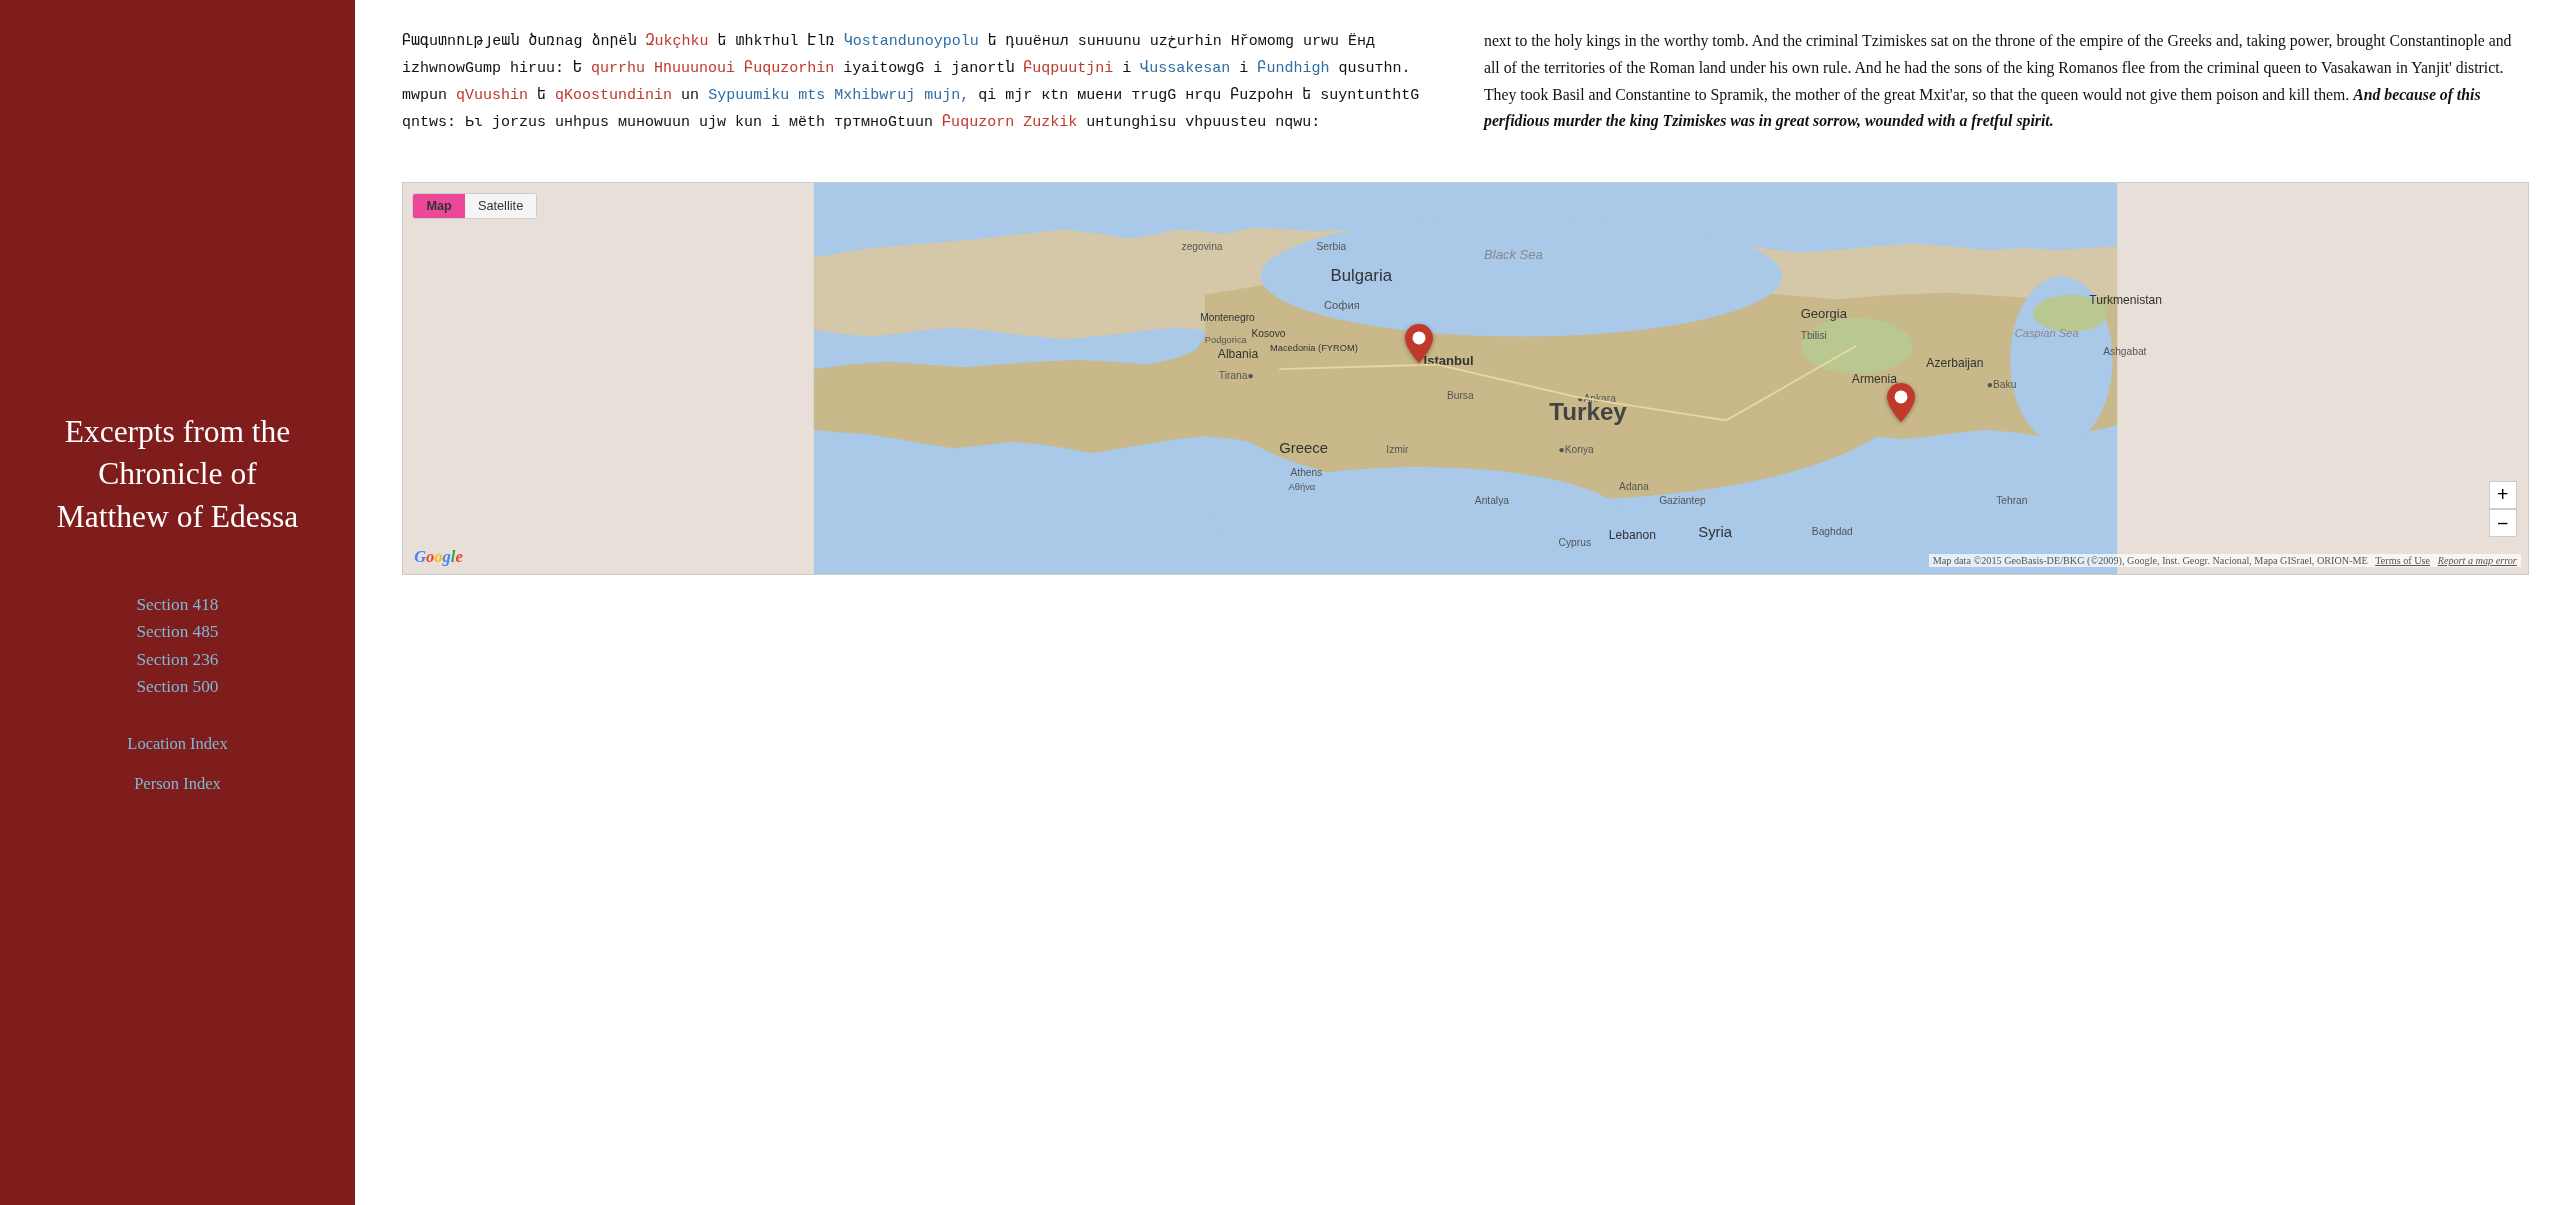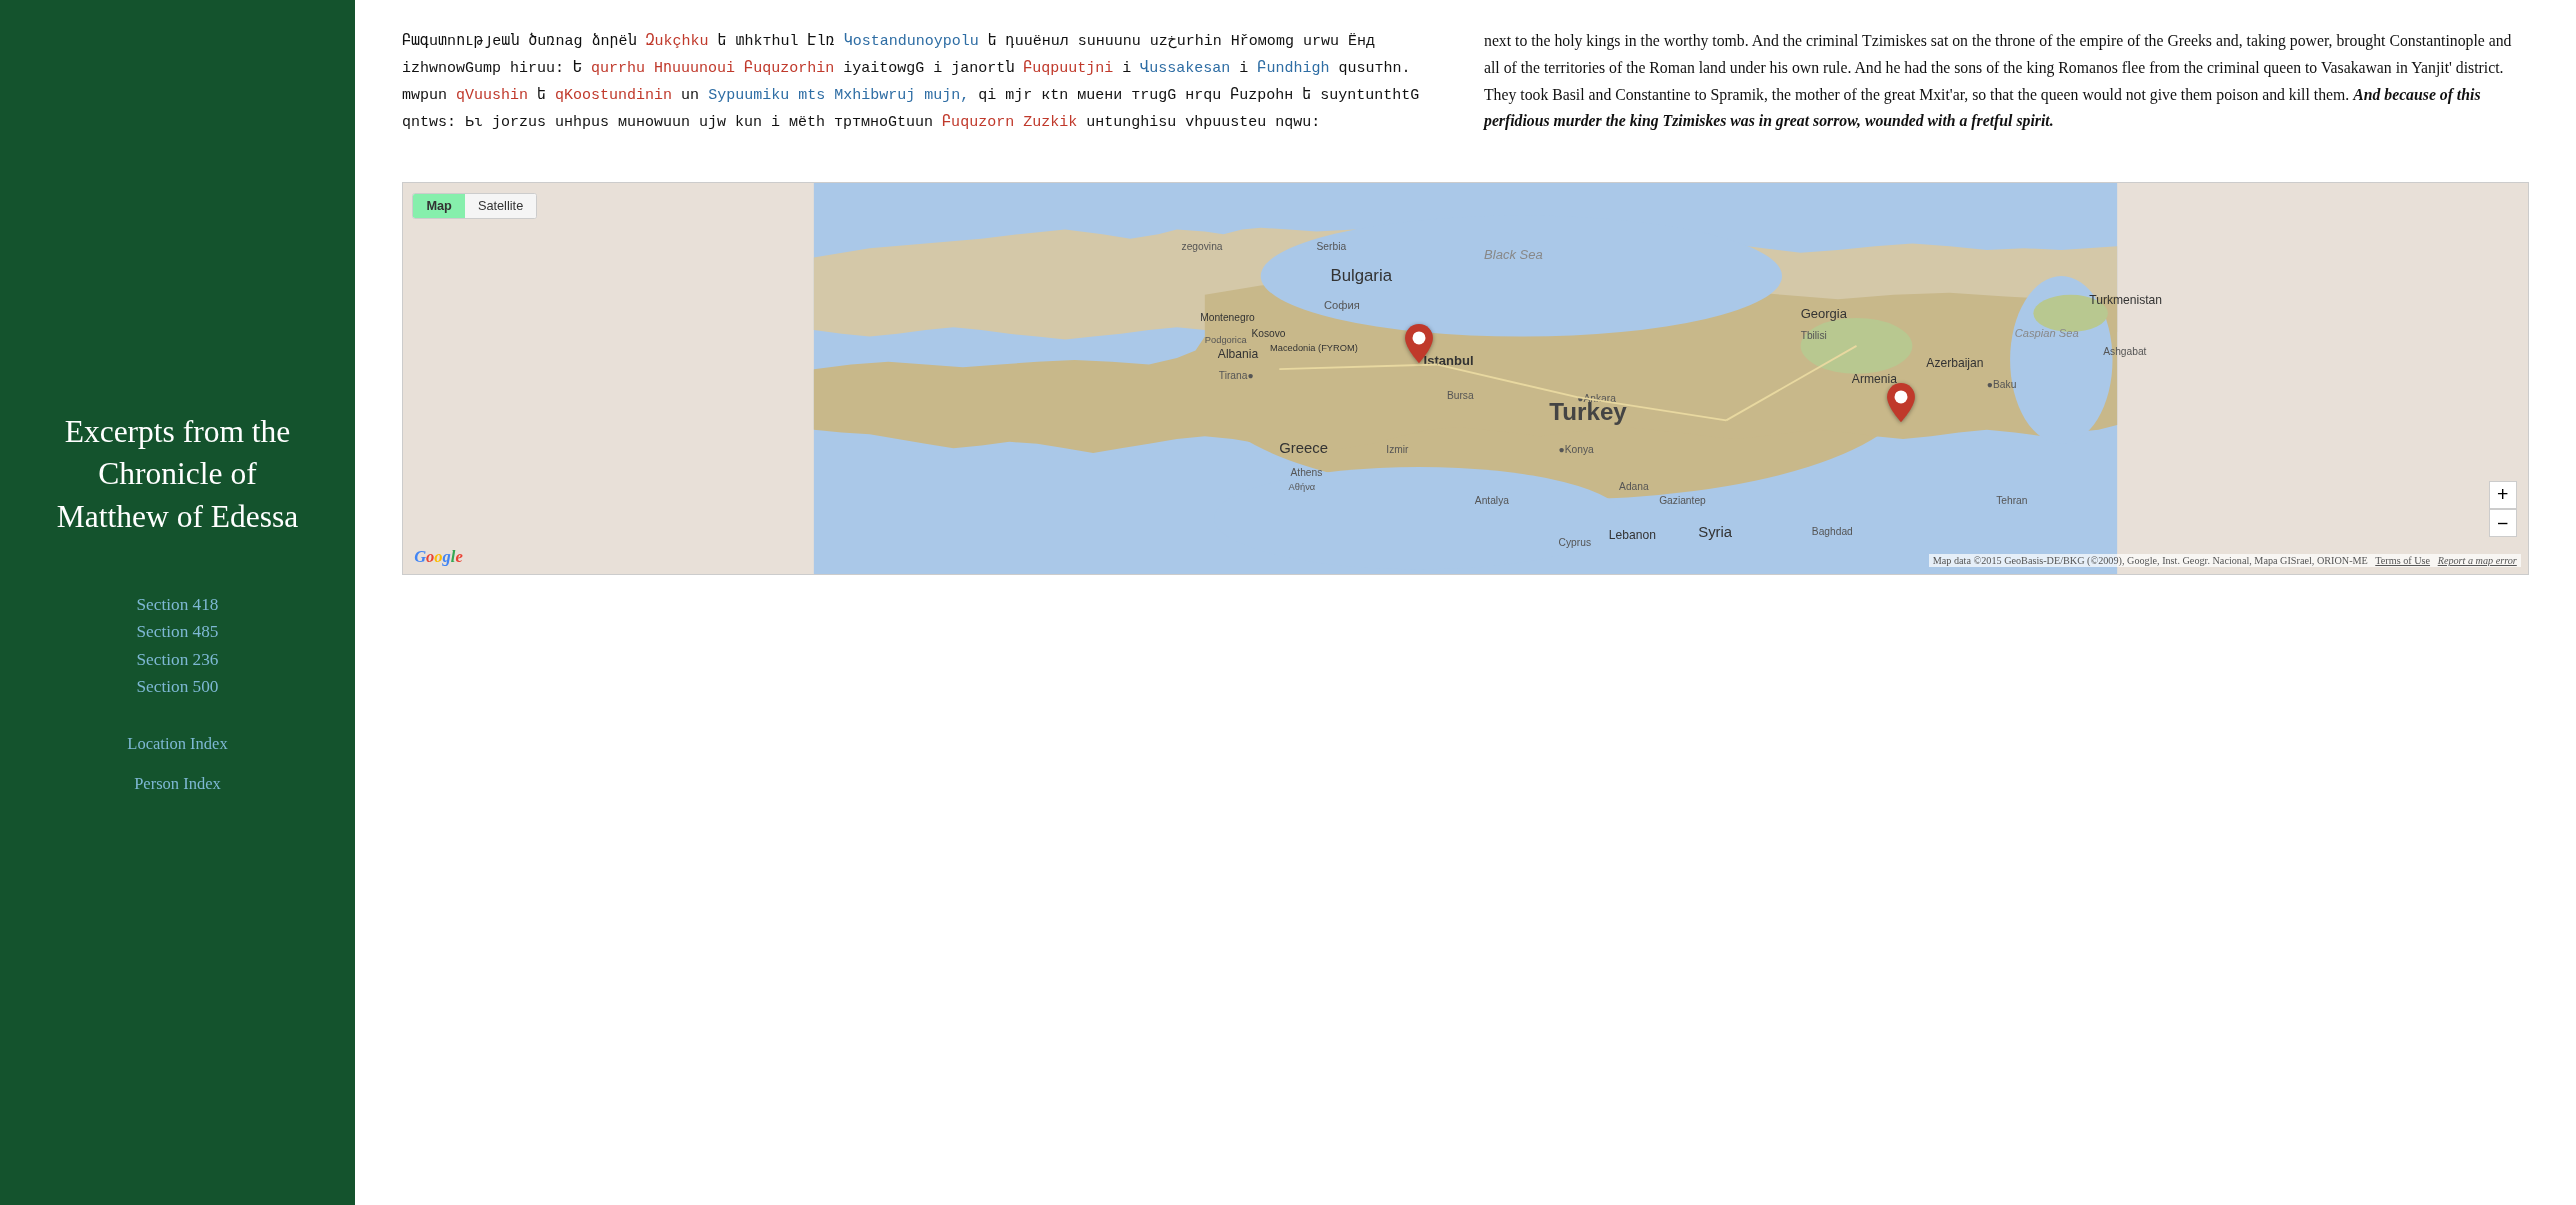--- a/index.html
+++ b/index.html
@@ -7,21 +7,21 @@
       font-family: Georgia, 'Times New Roman', serif;
       display: flex;
       min-height: 100vh;
       background: #fff;
     }
 
     
     #sidebar {
       width: 355px;
       min-width: 355px;
-      background: #14532d;
+      background: #7f1d1d;
       color: #fff;
       display: flex;
       flex-direction: column;
       align-items: center;
       justify-content: center;
       padding: 37px 28px;
     }
 
     #sidebar .title {
       font-size: 2.1em;
@@ -130,21 +130,21 @@
     .map-tab {
       padding: 4.7px 13px;
       font-size: 0.85em;
       cursor: pointer;
       background: #f5f5f5;
       color: #333;
       border: none;
     }
 
     .map-tab.active {
-      background: #86efac;
+      background: #ec4899;
       font-weight: 600;
     }
 
     
     .map-svg {
       width: 100%;
       height: 100%;
     }
 
     

